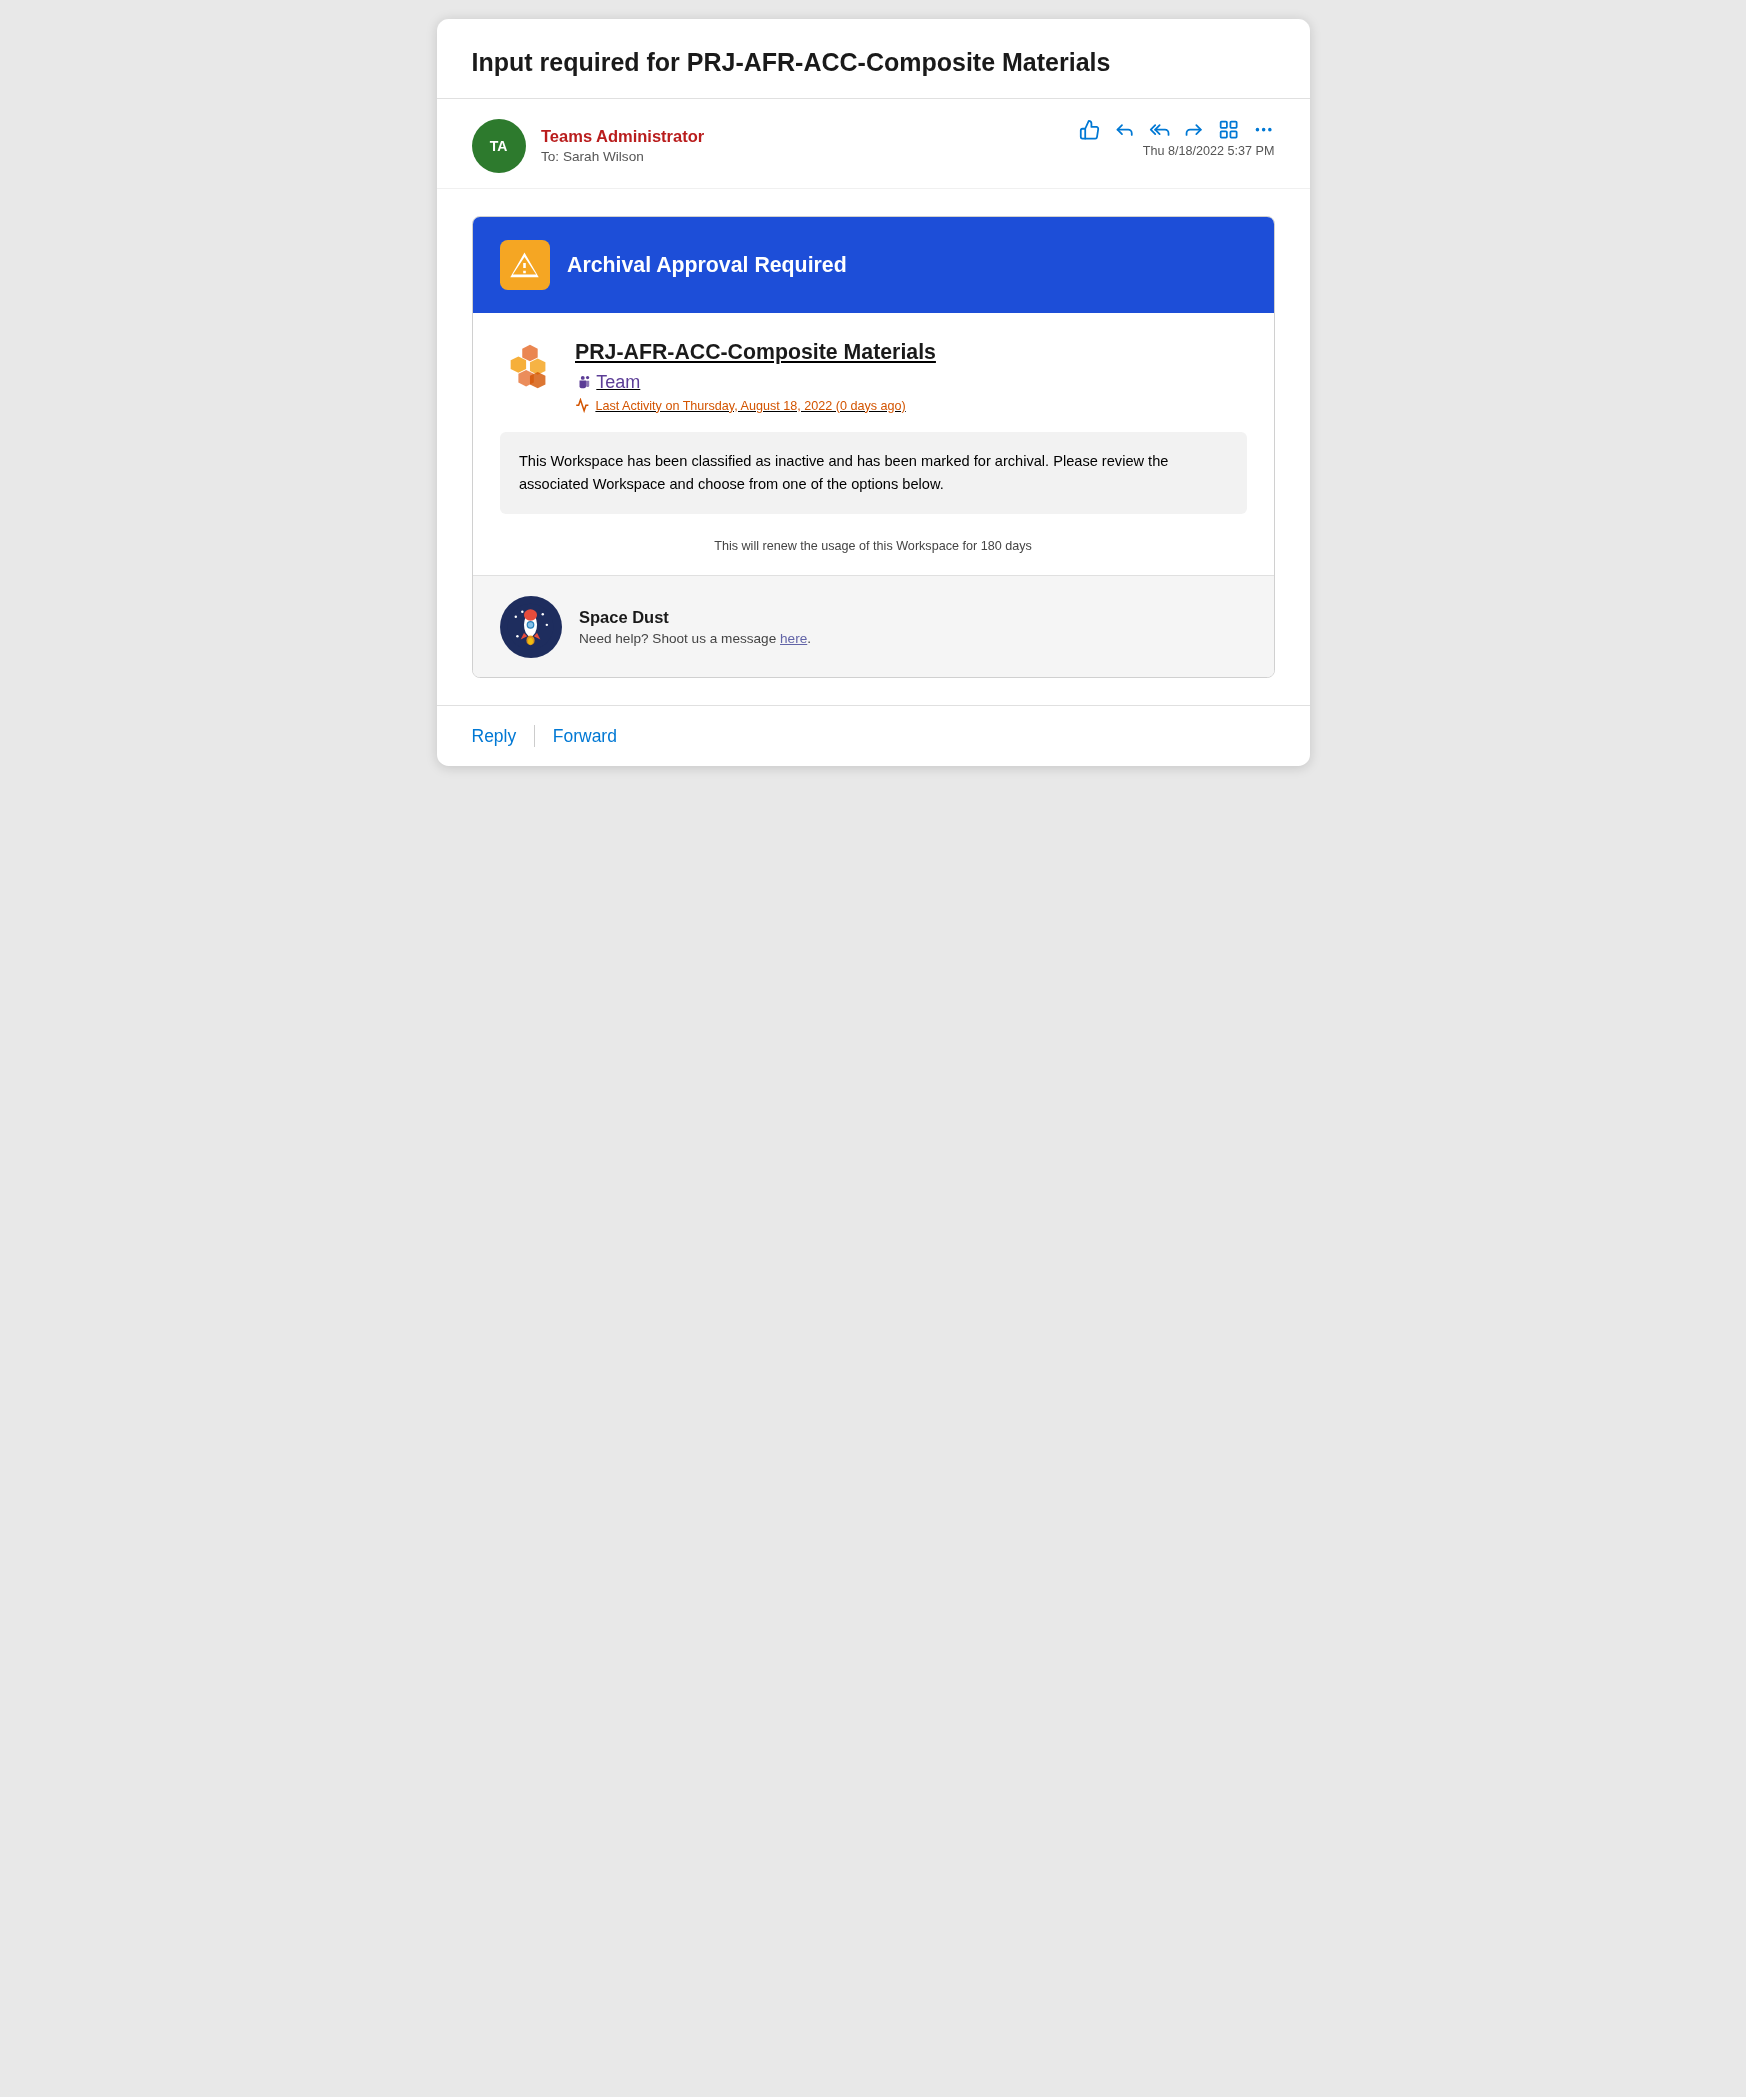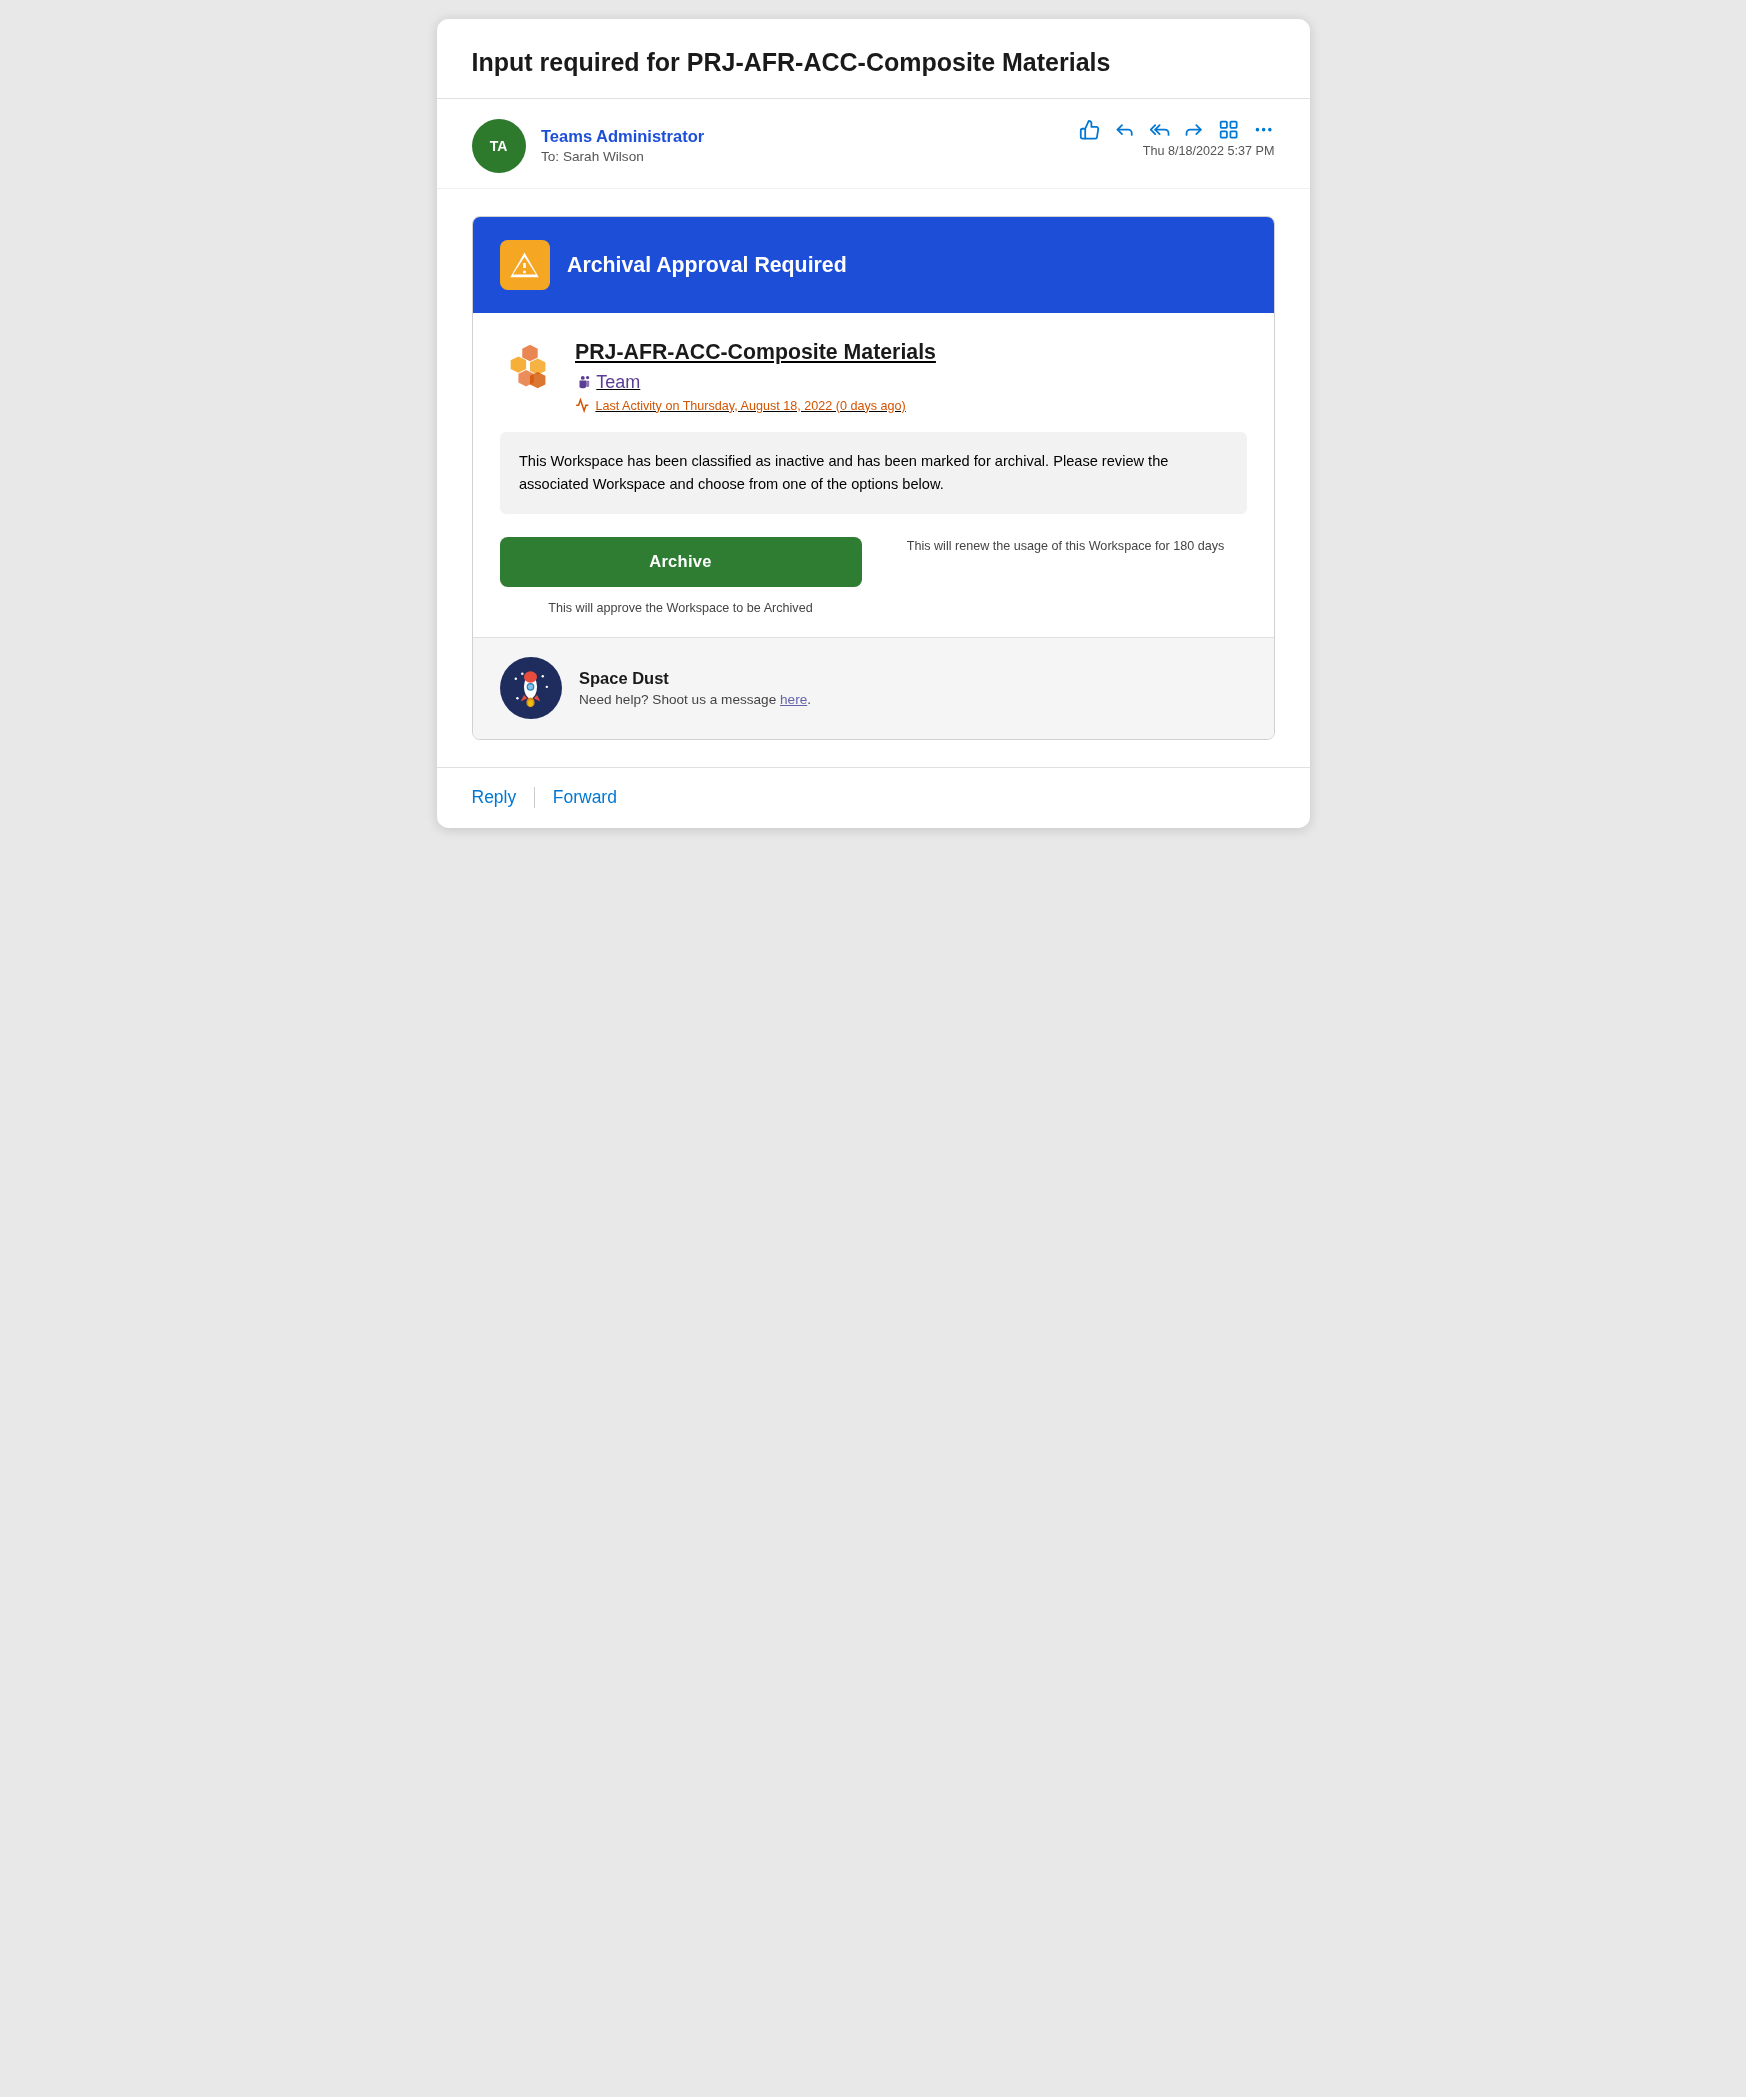--- a/index.html
+++ b/index.html
@@ -55,21 +55,21 @@
       font-weight: 700;
       flex-shrink: 0;
     }
     .sender-info {
       display: flex;
       flex-direction: column;
     }
     .sender-name {
       font-size: 16.5px;
       font-weight: 600;
-      color: #1d4ed8;
+      color: #b91c1c;
     }
     .sender-to {
       font-size: 13.6px;
       color: #555;
       margin-top: 2.9px;
     }
     .action-icons {
       display: flex;
       align-items: center;
       gap: 13.6px;
@@ -402,24 +402,20 @@
             </span>
           </div>
         </div>
 
         <div class="info-box">
           <span>This Workspace has been classified as inactive and has been marked for archival. Please review the associated Workspace and choose from one of the options below.</span>
         </div>
 
         <div class="action-buttons">
           <div class="action-col">
-            <button class="btn-archive">Archive</button>
-            <span class="btn-description">This will approve the Workspace to be Archived</span>
-          </div>
-          <div class="action-col">
             <span class="btn-description">This will renew the usage of this Workspace for 180 days</span>
           </div>
         </div>
 
       </div>
 
       <div class="card-footer">
         <div class="rocket-logo">
 
           <svg width="49" height="49" viewBox="0 0 60 60">

